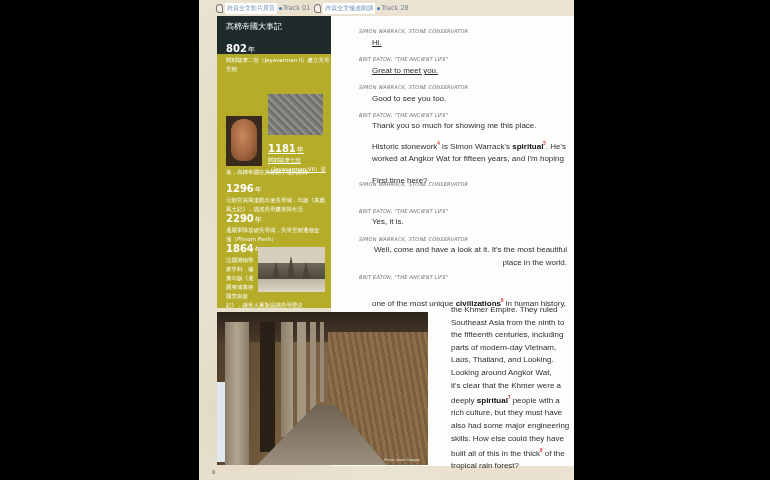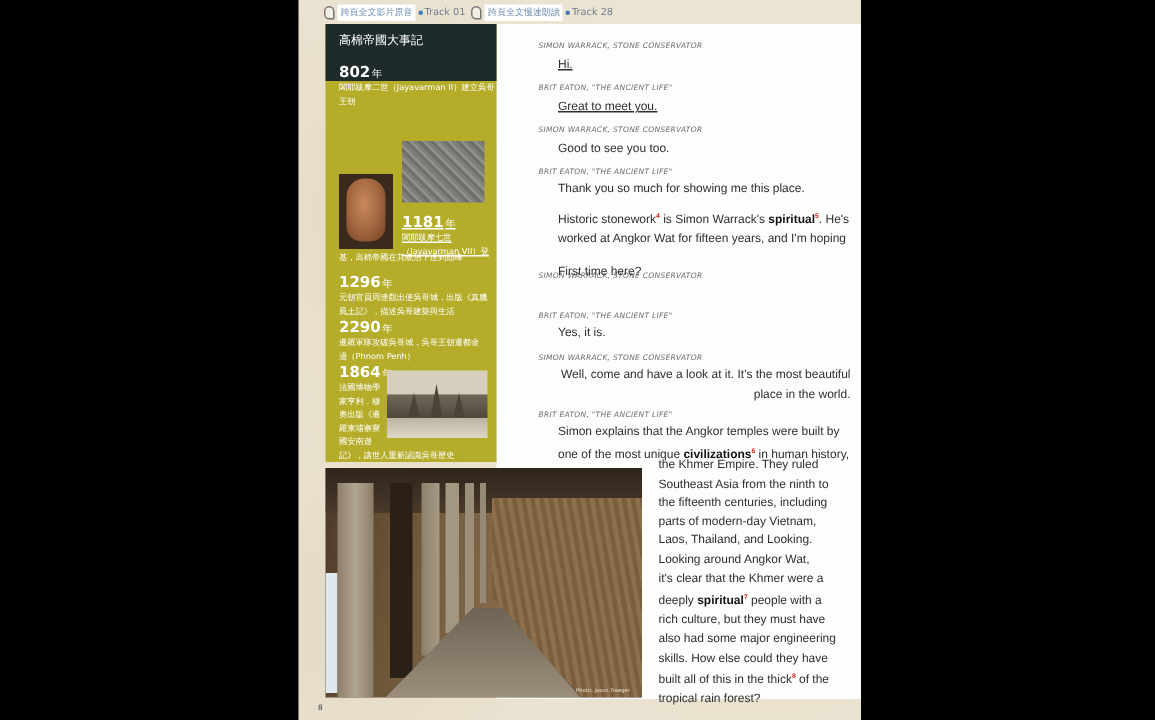--- a/index.html
+++ b/index.html
@@ -173,26 +173,26 @@
     <div class="line" style="top:188px;">Yes, it is.</div>
 
     <div class="spk" style="top:208px;">SIMON WARRACK, STONE CONSERVATOR</div>
     <div class="line" style="top:216px;text-align:right;">
       <span>Well, come and have a look at it. It's the most beautiful</span><br>
       <span>place in the world.</span>
     </div>
 
     <div class="spk" style="top:246px;">BRIT EATON, "THE ANCIENT LIFE"</div>
     <div class="line" style="top:254px;">
-      <span>Simon explains that the Angkor temples were built by</span><br>
+      <br>
       <span>one of the most unique </span><b>civilizations</b><sup class="fn">6</sup><span> in human history,</span>
     </div>
   </div>
 
-  <div class="line" style="left:240px; top:304px; width:135px; line-height:12.6px; text-align:justify;">
+  <div class="line" style="left:252px; top:304px; width:135px; line-height:12.6px; text-align:justify;">
     <span>the Khmer Empire. They ruled</span><br>
     <span>Southeast Asia from the ninth to</span><br>
     <span>the fifteenth centuries, including</span><br>
     <span>parts of modern-day Vietnam,</span><br>
     <span>Laos, Thailand, and Looking.</span><br>
     <span>Looking around Angkor Wat,</span><br>
     <span>it's clear that the Khmer were a</span><br>
     <span>deeply </span><b>spiritual</b><sup class="fn">7</sup><span> people with a</span><br>
     <span>rich culture, but they must have</span><br>
     <span>also had some major engineering</span><br>

